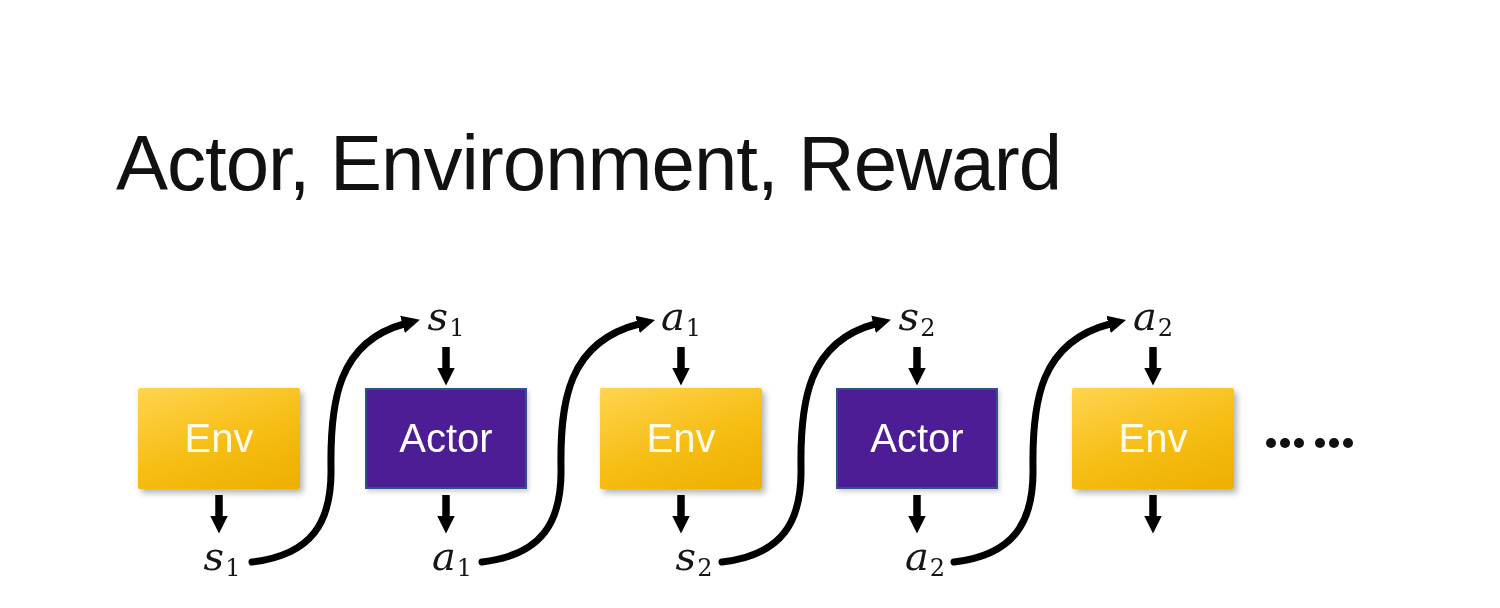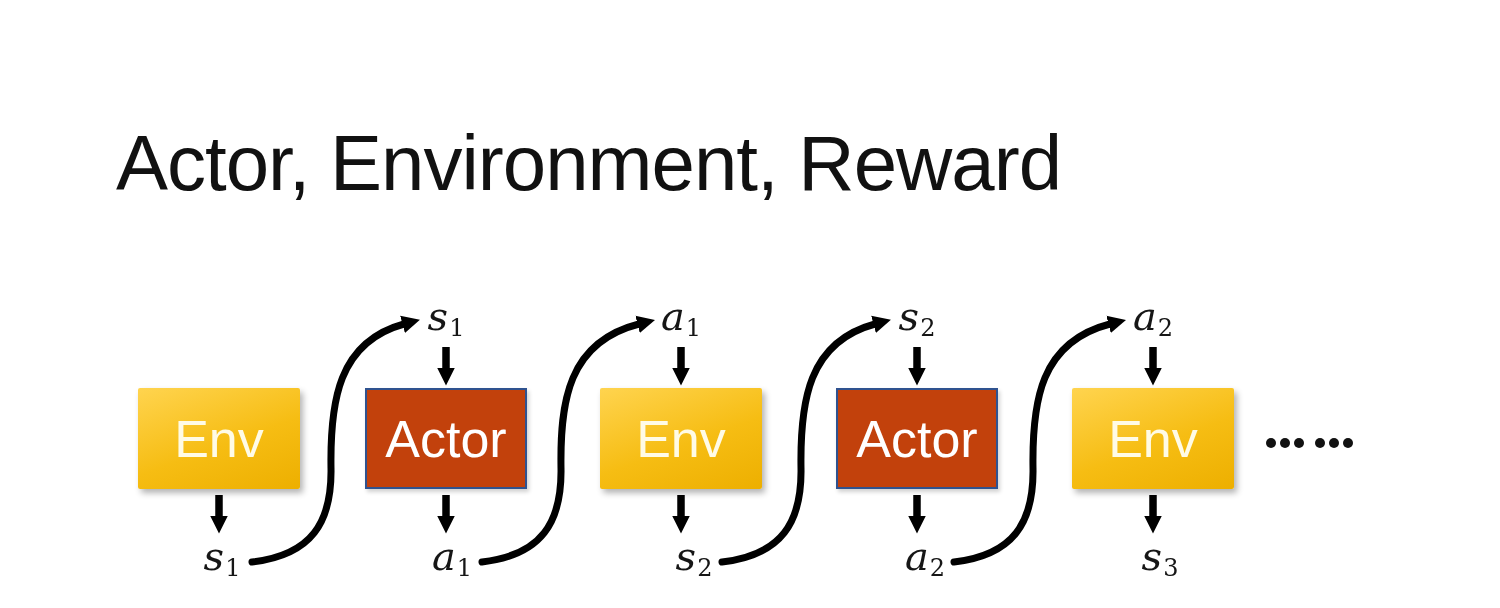--- a/index.html
+++ b/index.html
@@ -21,31 +21,31 @@
     letter-spacing:-1px;
     color:#111111;
     white-space:nowrap;
   }
   .arrows{position:absolute;left:0;top:0;width:1500px;height:608px;}
   .box{
     position:absolute;
     top:388px;
     width:162px;height:101px;
     display:flex;align-items:center;justify-content:center;
-    font-size:52px;
+    font-size:40px;
     box-sizing:border-box;
   }
   .box.env{
     background:linear-gradient(160deg,#ffd44f 0%,#f6bd13 55%,#edaf00 100%);
     color:#fffbe6;
     box-shadow:3px 4px 6px rgba(0,0,0,0.30);
     border-radius:2px;
   }
   .box.actor{
-    background:#c2410c;
+    background:#4c1d95;
     border:2px solid #2f528f;
     color:#ffffff;
     box-shadow:2px 3px 4px rgba(0,0,0,0.18);
   }
   .mlabel{
     position:absolute;
     width:90px;
     text-align:center;
     font-family:"DejaVu Serif", serif;
     font-size:40px;
@@ -125,21 +125,20 @@
 
   <div class="mlabel top" style="left:401px"><i>s</i><sub>1</sub></div>
   <div class="mlabel top" style="left:636px"><i>a</i><sub>1</sub></div>
   <div class="mlabel top" style="left:872px"><i>s</i><sub>2</sub></div>
   <div class="mlabel top" style="left:1108px"><i>a</i><sub>2</sub></div>
 
   <div class="mlabel bottom" style="left:177px"><i>s</i><sub>1</sub></div>
   <div class="mlabel bottom" style="left:407px"><i>a</i><sub>1</sub></div>
   <div class="mlabel bottom" style="left:649px"><i>s</i><sub>2</sub></div>
   <div class="mlabel bottom" style="left:880px"><i>a</i><sub>2</sub></div>
-  <div class="mlabel bottom" style="left:1115px"><i>s</i><sub>3</sub></div>
 
   <div class="dots">
       <span class="dot"></span>
       <span class="dot"></span>
       <span class="dot"></span>
       <span class="dot"></span>
       <span class="dot"></span>
       <span class="dot"></span>
     </div>
 

